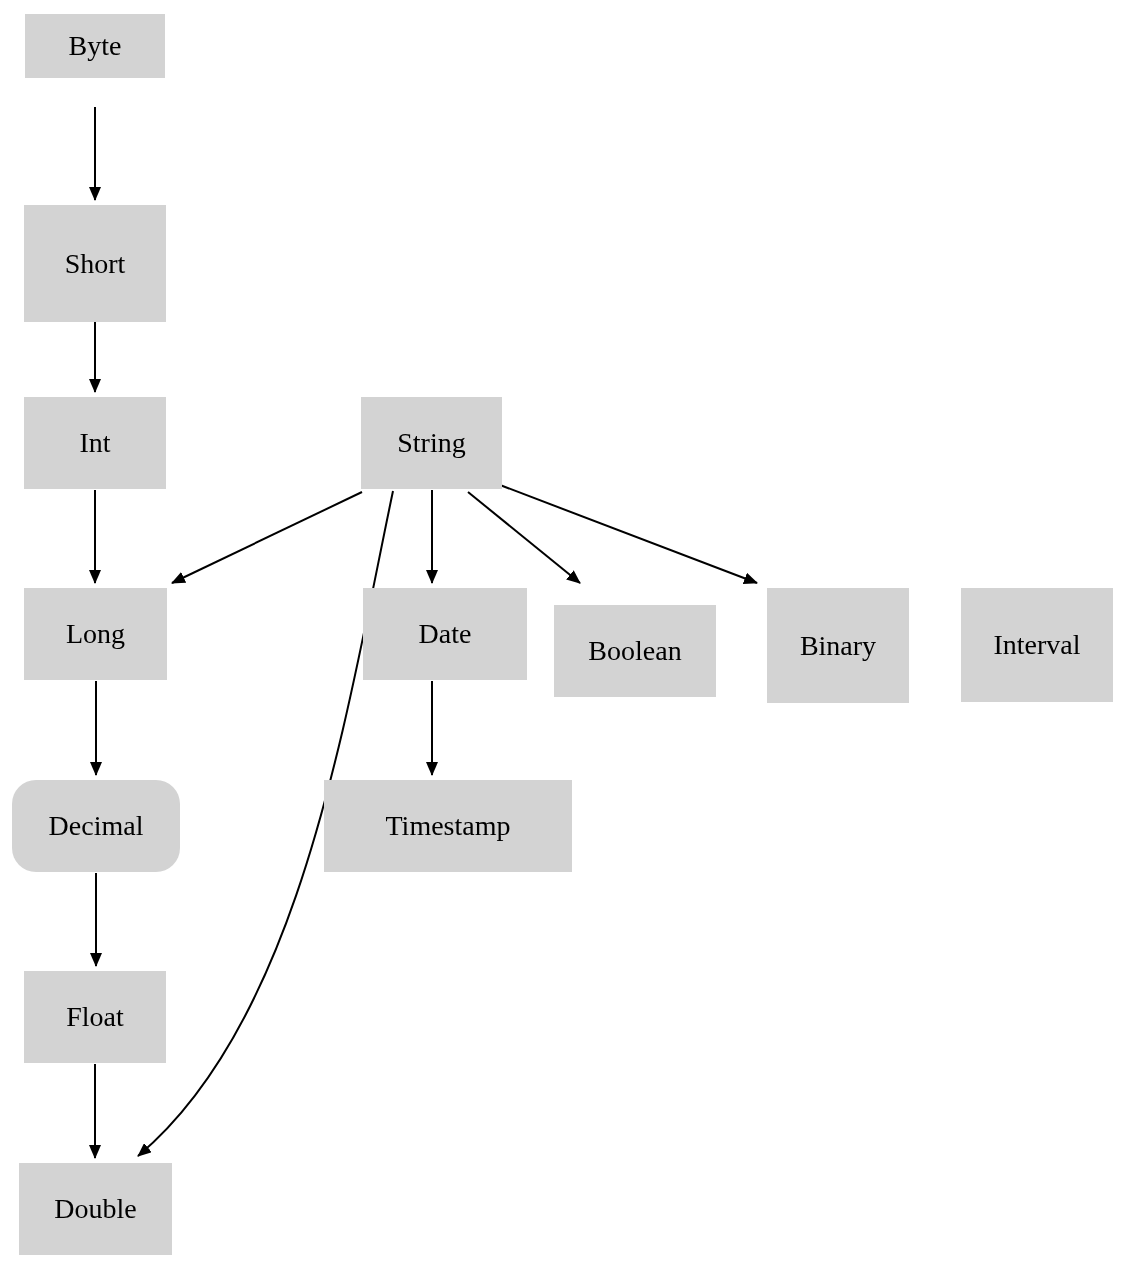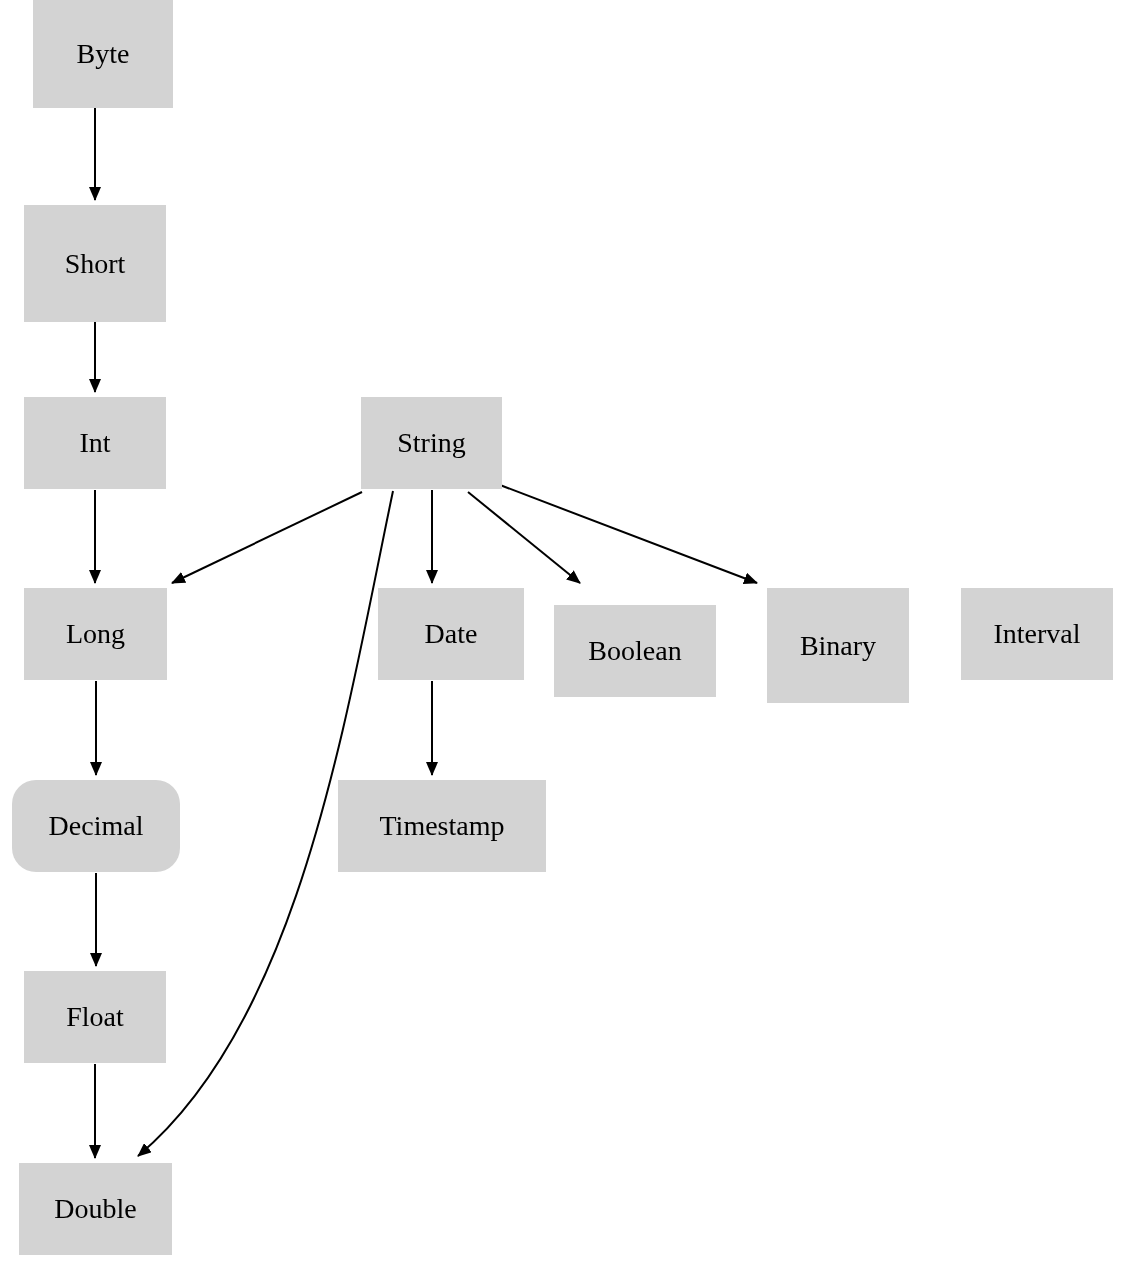--- a/index.html
+++ b/index.html
@@ -39,31 +39,31 @@
   .node {
     position: absolute;
     background: var(--node-fill);
     color: var(--text);
     display: flex;
     align-items: center;
     justify-content: center;
     font-size: 28px;
     box-sizing: border-box;
   }
-  .n-byte      { left: 25px;  top: 0;   width: 140px; height: 108px; margin-left: 8px; }
+  .n-byte      { left: 25px;  top: 14px;   width: 140px; height: 64px; }
   .n-short     { left: 24px;  top: 205px;  width: 142px; height: 117px; }
   .n-int       { left: 24px;  top: 397px;  width: 142px; height: 92px; }
   .n-string    { left: 361px; top: 397px;  width: 141px; height: 92px; }
   .n-long      { left: 24px;  top: 588px;  width: 143px; height: 92px; }
-  .n-date      { left: 378px; top: 588px;  width: 146px; height: 92px; }
+  .n-date      { left: 363px; top: 588px;  width: 164px; height: 92px; }
   .n-boolean   { left: 554px; top: 605px;  width: 162px; height: 92px; }
   .n-binary    { left: 767px; top: 588px;  width: 142px; height: 115px; }
-  .n-interval  { left: 961px; top: 588px;  width: 152px; height: 92px; }
+  .n-interval  { left: 961px; top: 588px;  width: 152px; height: 114px; }
   .n-decimal   { left: 12px;  top: 780px;  width: 168px; height: 92px; border-radius: 24px; }
-  .n-timestamp { left: 338px; top: 780px;  width: 208px; height: 92px; }
+  .n-timestamp { left: 324px; top: 780px;  width: 248px; height: 92px; }
   .n-float     { left: 24px;  top: 971px;  width: 142px; height: 92px; }
   .n-double    { left: 19px;  top: 1163px; width: 153px; height: 92px; }
 </style>
 </head>
 <body>
 
 <div class="canvas">
 
   <svg class="edges" viewBox="0 0 1128 1270" xmlns="http://www.w3.org/2000/svg">
     <defs>

